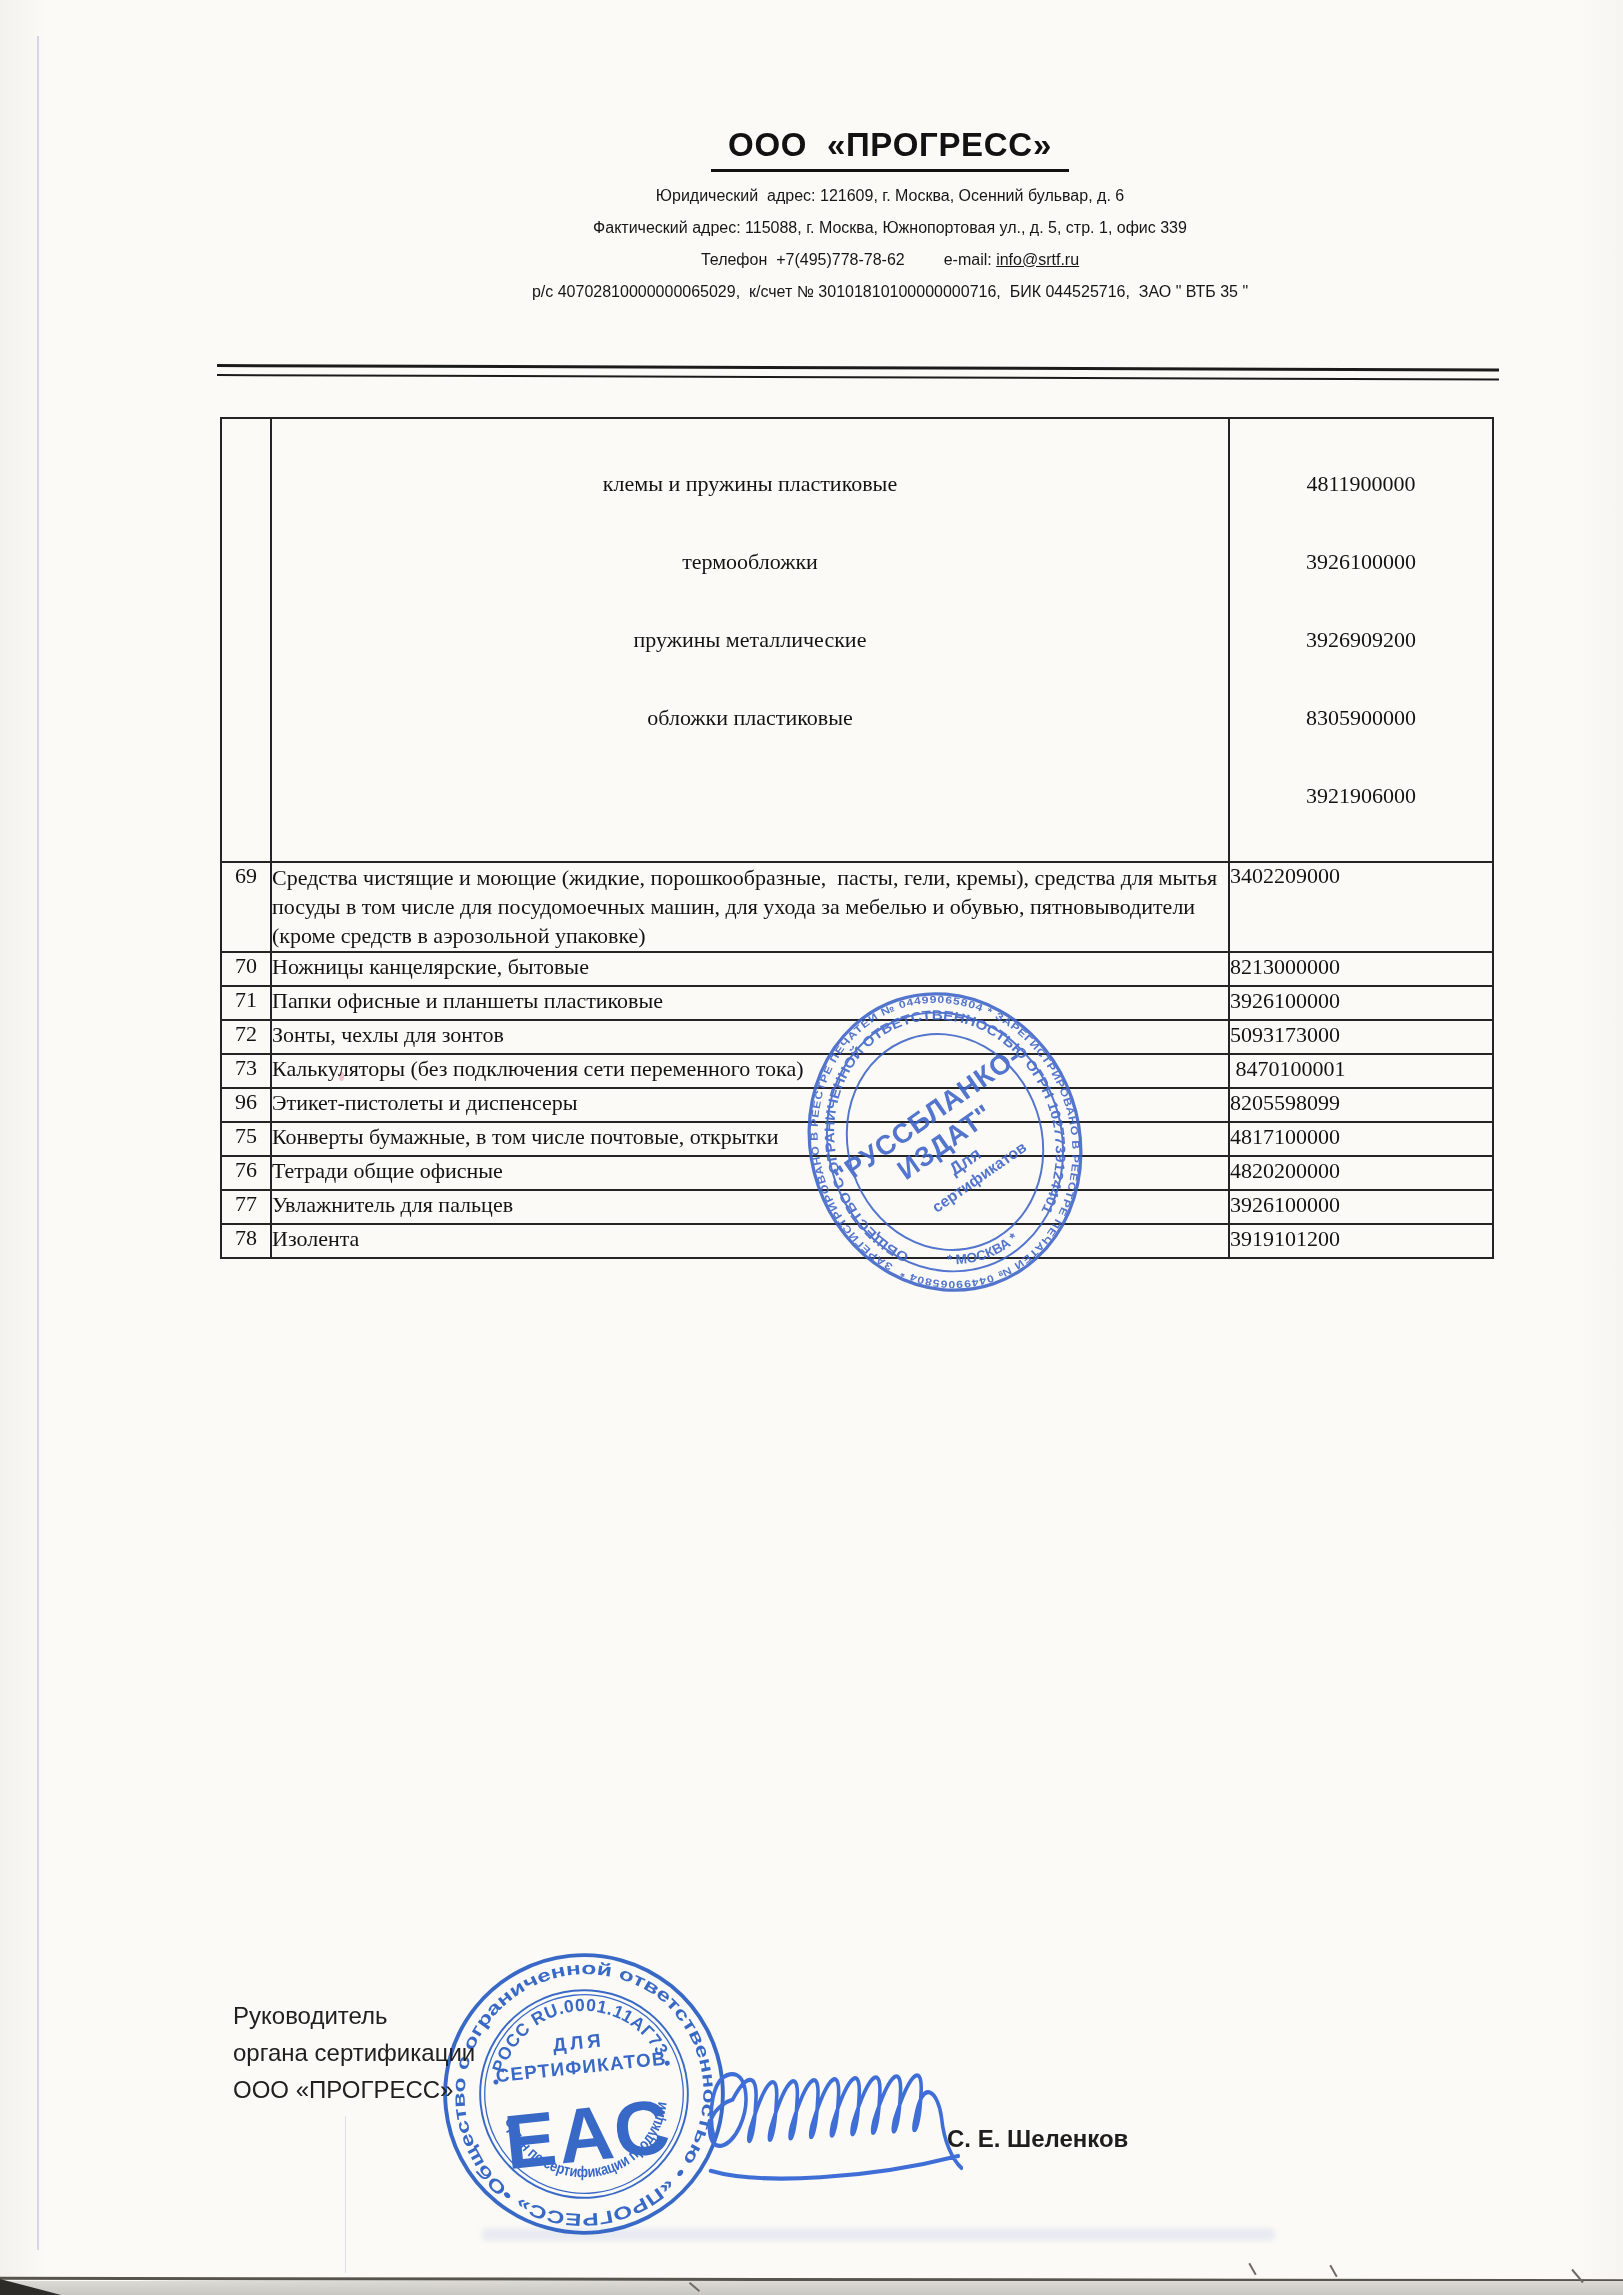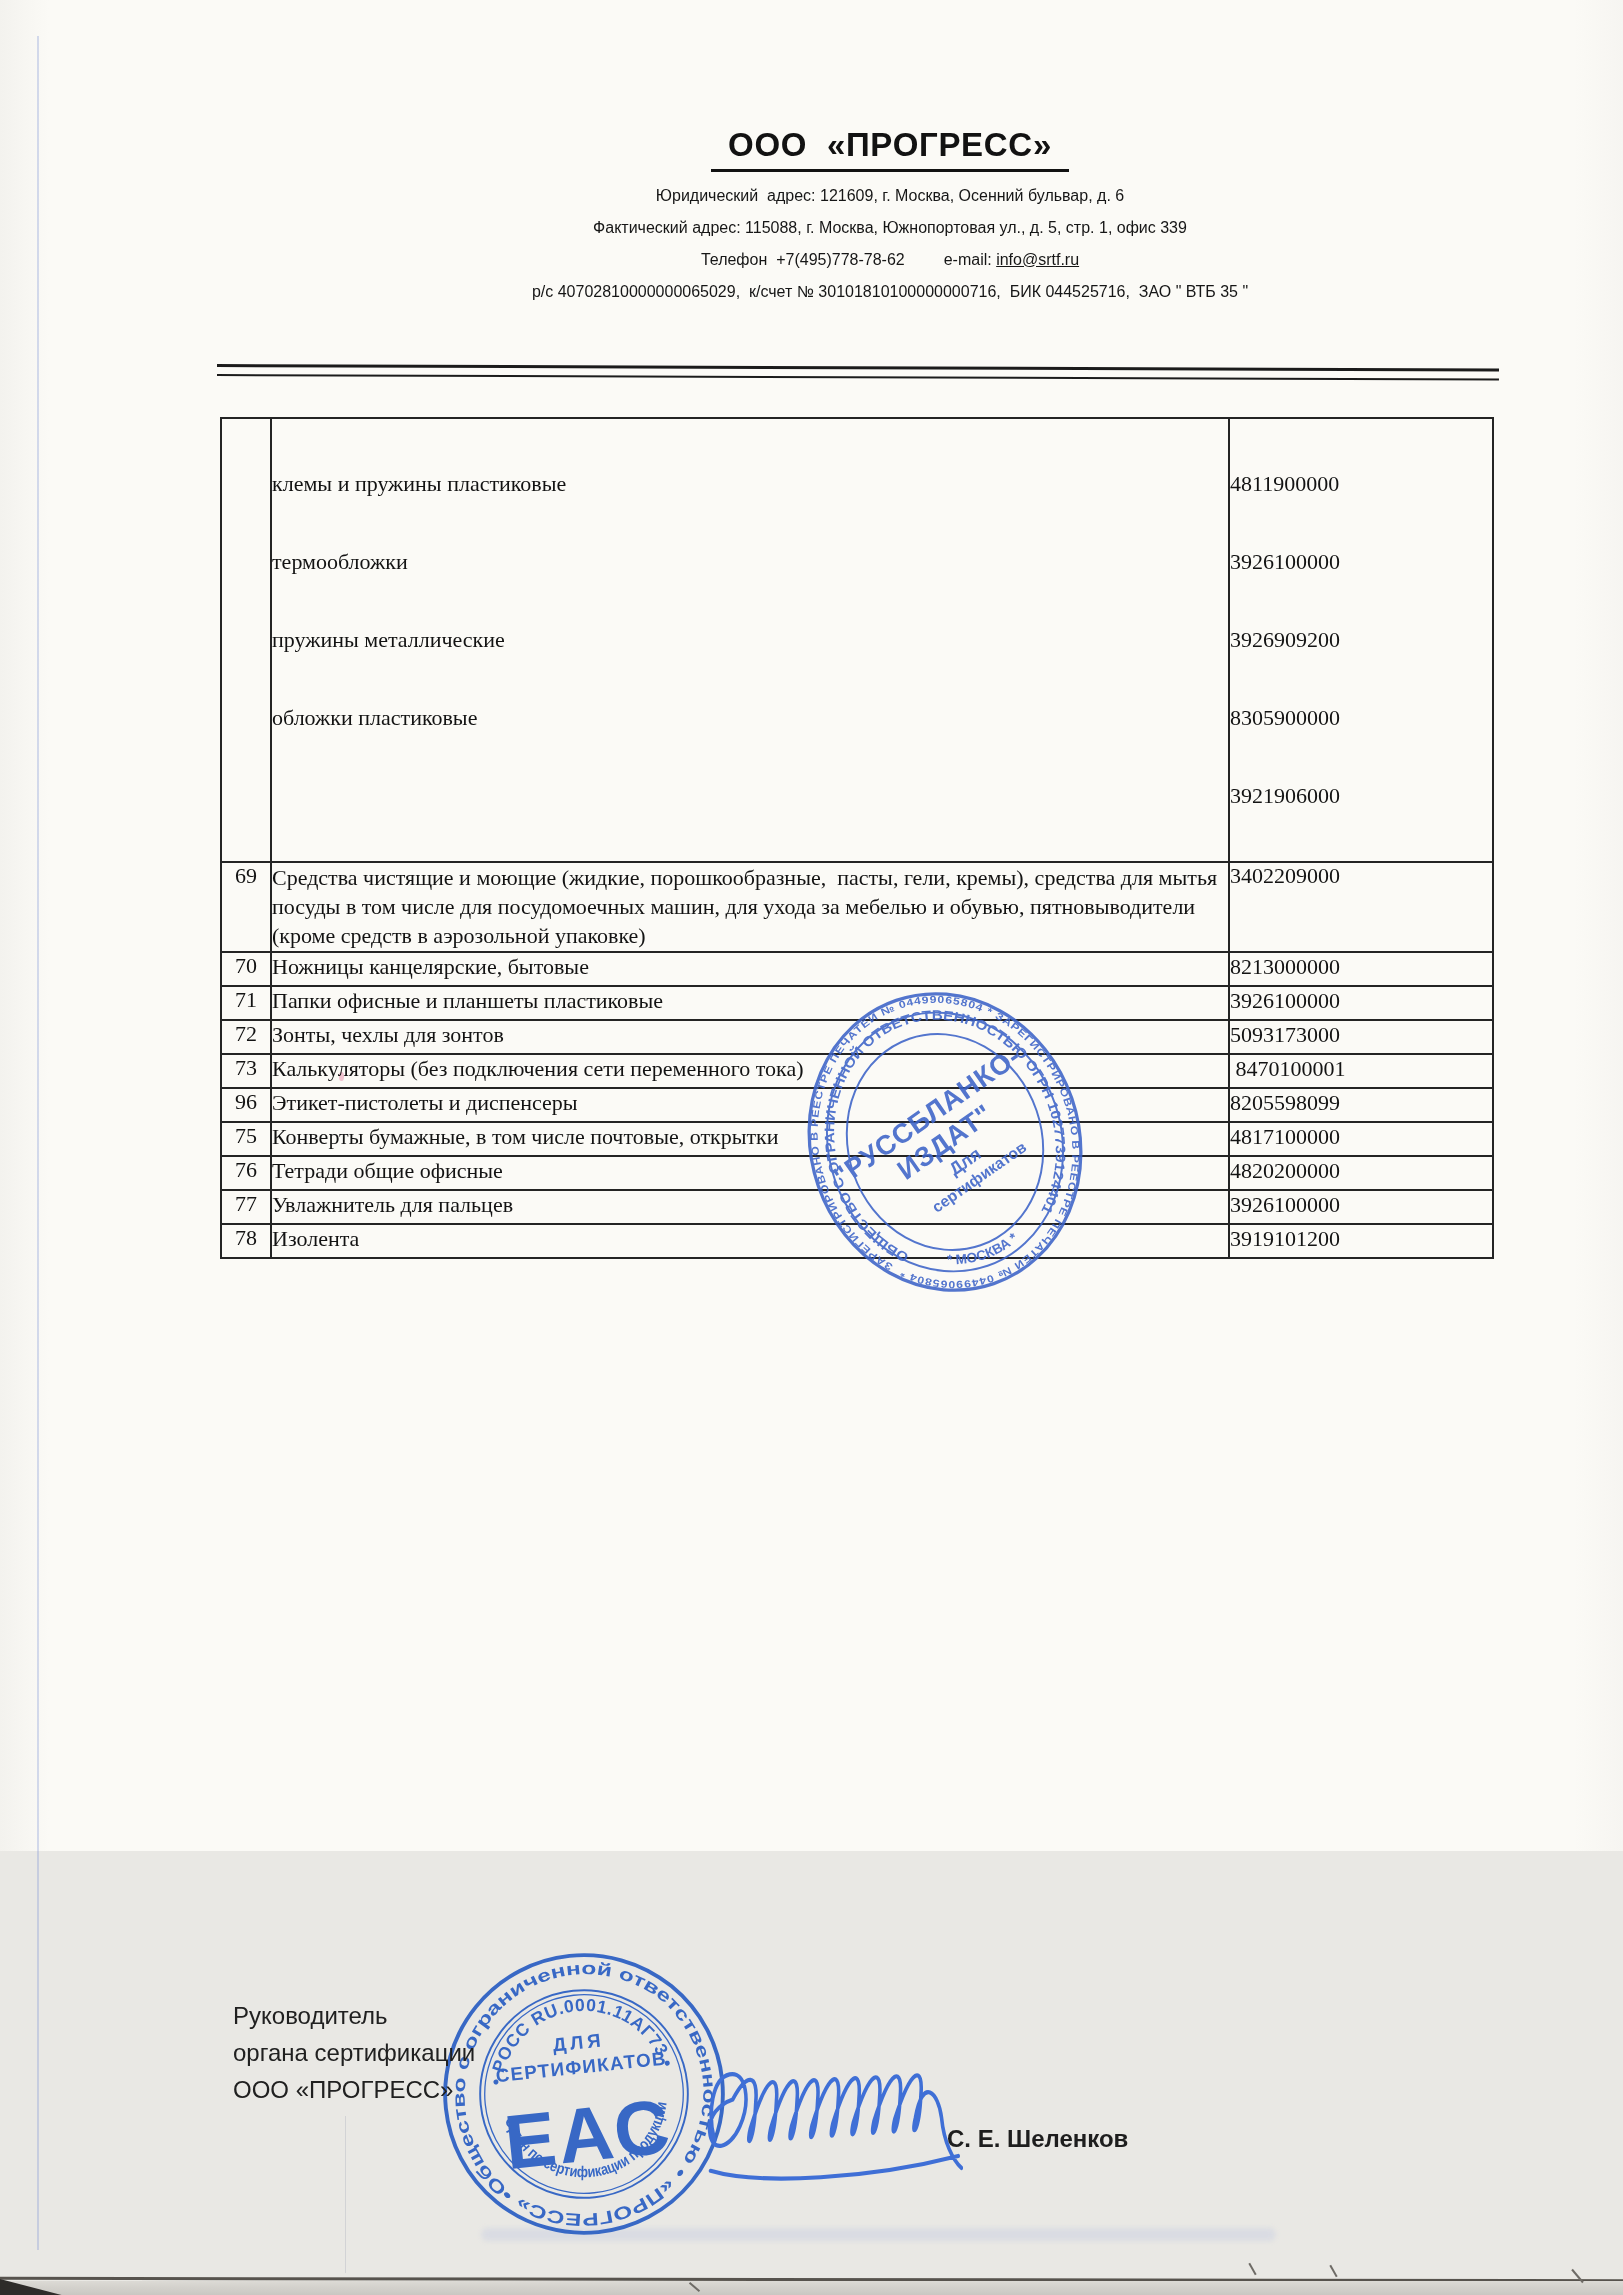--- a/index.html
+++ b/index.html
@@ -1,17 +1,17 @@
 <!DOCTYPE html>
 <html style="font-size:10.5px"><head>
 <meta charset="utf-8">
 <style>
   html,body{margin:0;padding:0;}
   body{width:1623px;height:2295px;overflow:hidden;background:#e9e8e4;}
-  .page{position:absolute;left:0;top:0;width:1623px;height:1851px;
+  .page{position:absolute;left:0;top:0;width:1623px;height:2295px;
         background:linear-gradient(90deg,#f3f2ee 0%,#fbfaf6 3%,#fbfaf6 97%,#f6f5f1 100%);
         font-family:"Liberation Sans",sans-serif;color:#1c1c1c;}
 
   
   .header{position:absolute;left:222px;top:126px;width:1336px;text-align:center;}
   .title{display:inline-block;font-size:33px;font-weight:700;letter-spacing:0.7px;
          white-space:pre;color:#121212;border-bottom:3.3px solid #121212;padding:0 17px 4.6px 17px;}
   .addr{margin-top:8px;font-size:16px;font-weight:400;line-height:32px;color:#161616;}
   .addr div{white-space:pre;}
   .email{ text-decoration:underline;}
@@ -24,21 +24,21 @@
 
   
   table.products{position:absolute;left:220px;top:417px;width:1272px;border-collapse:collapse;
         font-family:"Liberation Serif",serif;font-size:22px;color:#131313;table-layout:fixed;}
   table.products td{border:2px solid #242424;vertical-align:top;padding:0;}
   table.products tr{border-top:2.6px solid #242424;}
   table.products{border:2.6px solid #242424;}
   td.c-num{text-align:center;padding-top:4.6px;}
   td.c-desc{padding:2.6px 5.2px 2.6px 6.5px;white-space:pre-wrap;}
   td.c-code{padding:2.6px 0 0 3.3px;white-space:pre-wrap;}
-  tr.rowA td{height:131px;}
+  tr.rowA td{height:131px;text-align:center;}
   tr.rowA .ln{height:26px;line-height:26px;}
   tr.row69 td{height:88px;margin-left:28px;}
   tr.row69 .c-desc{line-height:29px;}
   tr.rowS td{height:32px;}
   tr.rowS .c-desc,tr.rowS .c-code{line-height:27.5px;}
 
   
   .stamp{position:absolute;}
   .stamp svg{overflow:visible;}
   .stamp-rb{left:801px;top:985px;width:288px;height:314px;transform:rotate(-19deg);opacity:.88;}

